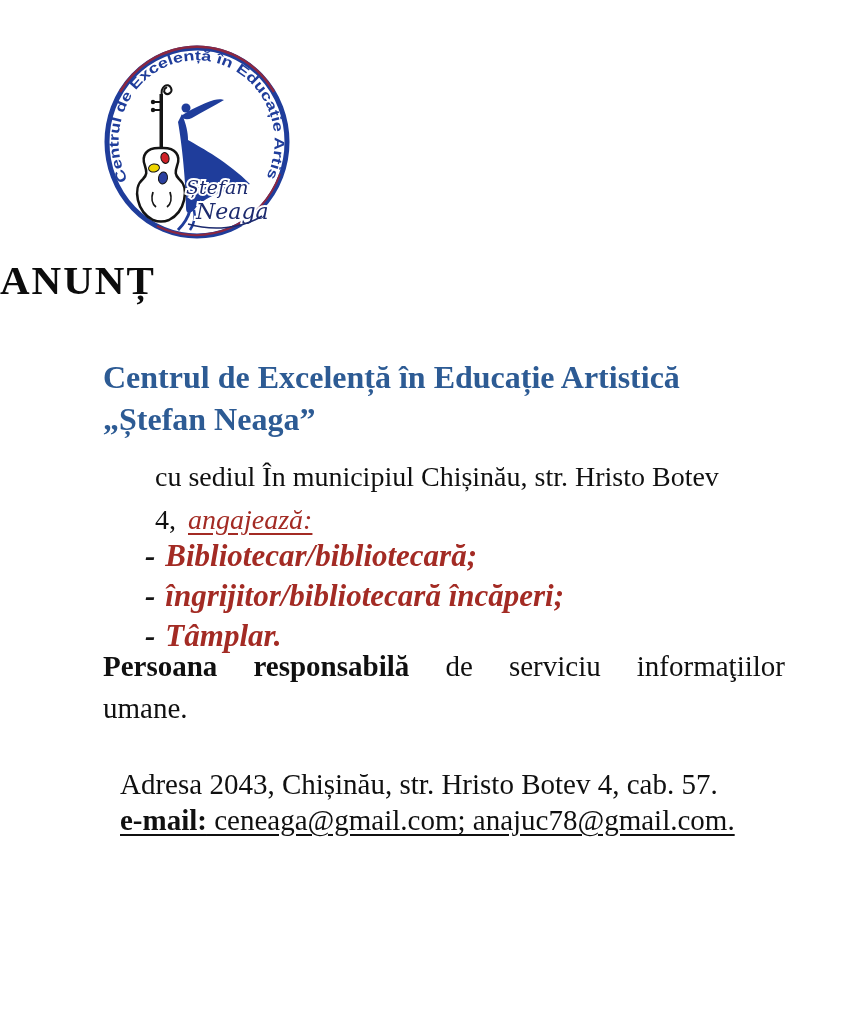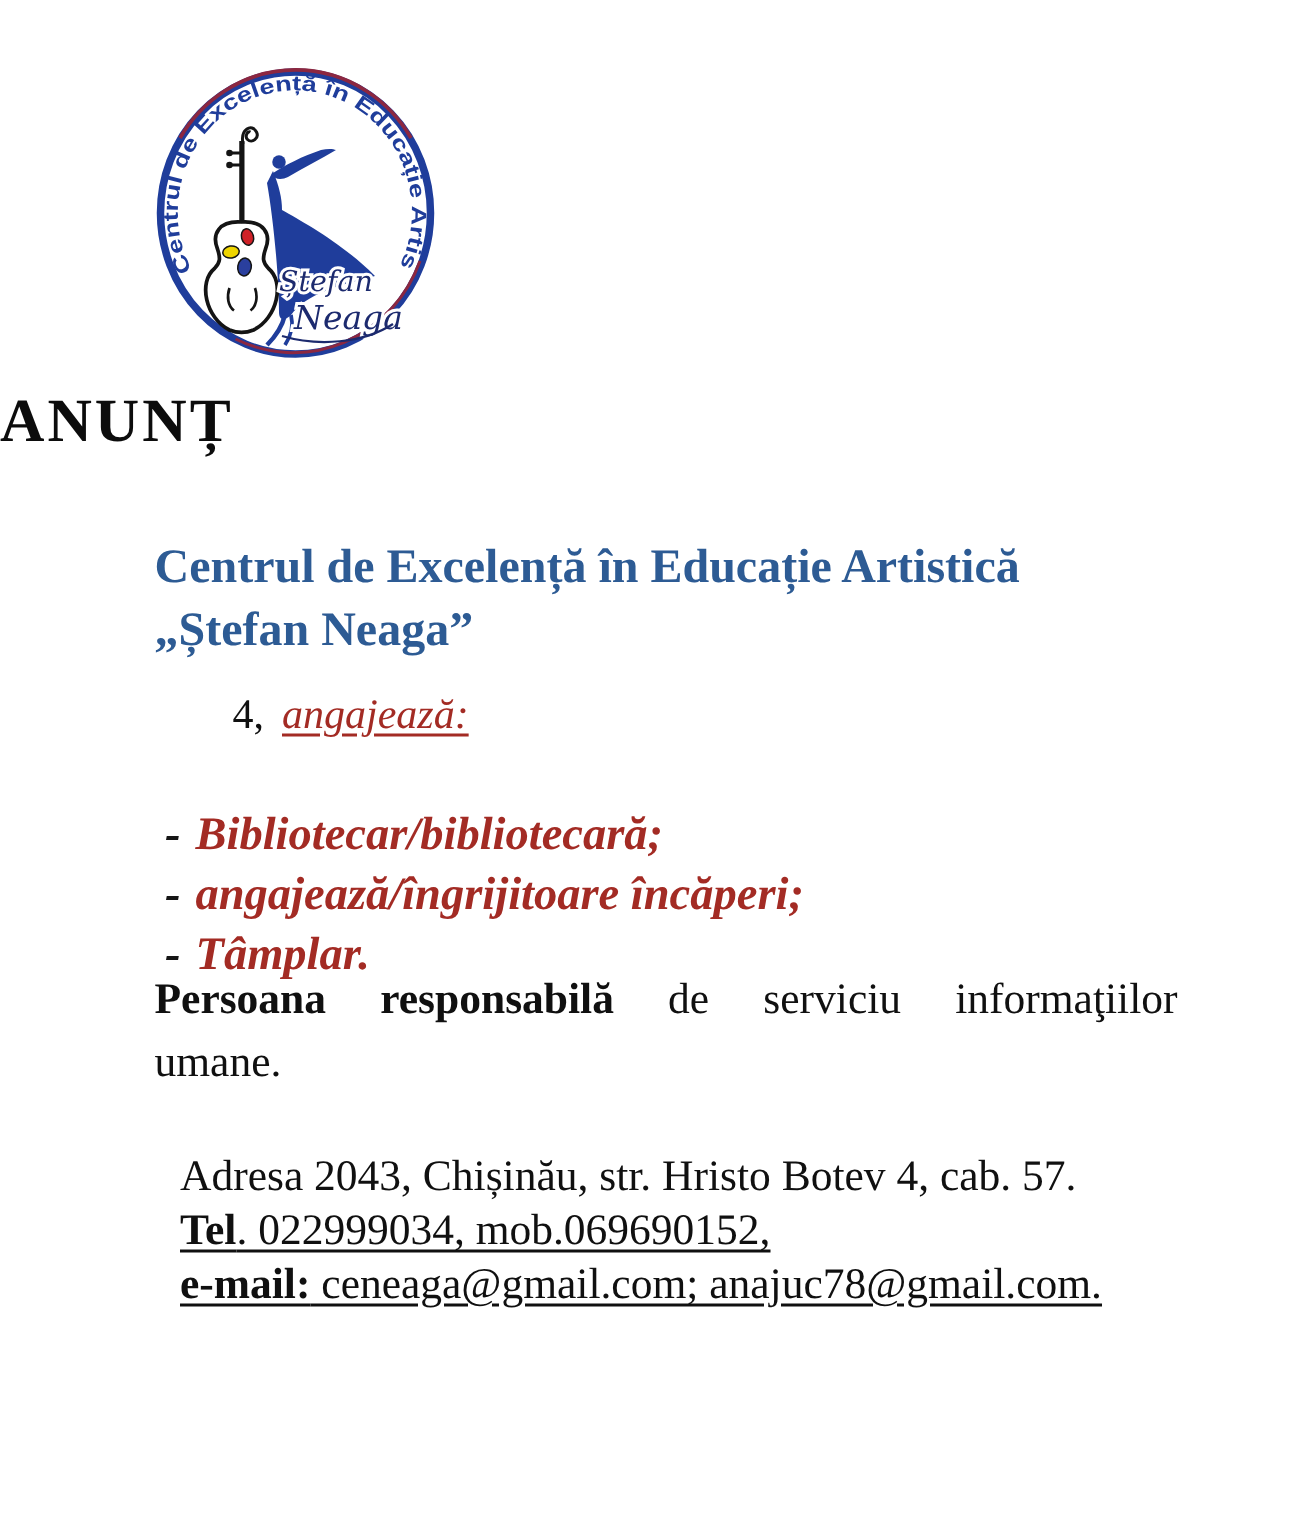--- a/index.html
+++ b/index.html
@@ -25,21 +25,21 @@
     position:absolute; top:455px; left:155px; width:640px;
     font-size:28px; line-height:43px; white-space:nowrap;
   }
   .hiring {
     color:var(--accent-red, #a32b24);
     font-weight:normal; font-style:italic;
     text-decoration:underline; text-underline-offset:4px;
     margin-left:12px;
   }
   .vacancies {
-    position:absolute; top:536px; left:110px;
+    position:absolute; top:536px; left:145px;
     font-size:31px; line-height:40px; font-weight:bold; font-style:italic;
     white-space:nowrap;
   }
   .vacancy .dash { color:#151515; margin-right:10px; }
   .vacancy .vlabel { color:var(--accent-red, #a32b24); }
 
   .responsible {
     position:absolute; top:645px; left:103px; width:682px;
     font-size:29px; line-height:42px;
   }
@@ -103,33 +103,33 @@
   </div>
 
   <div class="title">ANUNȚ</div>
 
   <div class="heading">
     <div>Centrul de Excelență în Educație Artistică</div>
     <div>„Ștefan Neaga”</div>
   </div>
 
   <div class="intro">
+    <div>cu sediul În municipiul Chișinău, str. Hristo Botev</div>
     <div><span>4,</span><span class="hiring">angajează:</span></div>
   </div>
 
   <div class="vacancies">
     <div class="vacancy"><span class="dash">-</span><span class="vlabel">Bibliotecar/bibliotecară;</span></div>
-    <div class="vacancy"><span class="dash">-</span><span class="vlabel">angajează/îngrijitoare încăperi;</span></div>
+    <div class="vacancy"><span class="dash">-</span><span class="vlabel">îngrijitor/bibliotecară încăperi;</span></div>
     <div class="vacancy"><span class="dash">-</span><span class="vlabel">Tâmplar.</span></div>
   </div>
 
   <div class="responsible">
     <div class="jline"><span class="b">Persoana responsabilă</span><span> de serviciu informaţiilor</span></div>
     <div>umane.</div>
   </div>
 
   <div class="contact">
     <div>Adresa 2043, Chișinău, str. Hristo Botev 4, cab. 57.</div>
-    <div class="uline"><span class="b">Tel</span><span>. 022999034, mob.069690152,</span></div>
     <div class="uline"><span class="b">e-mail:</span><span> ceneaga@gmail.com; anajuc78@gmail.com.</span></div>
   </div>
 
 </div>
 
 </body></html>

